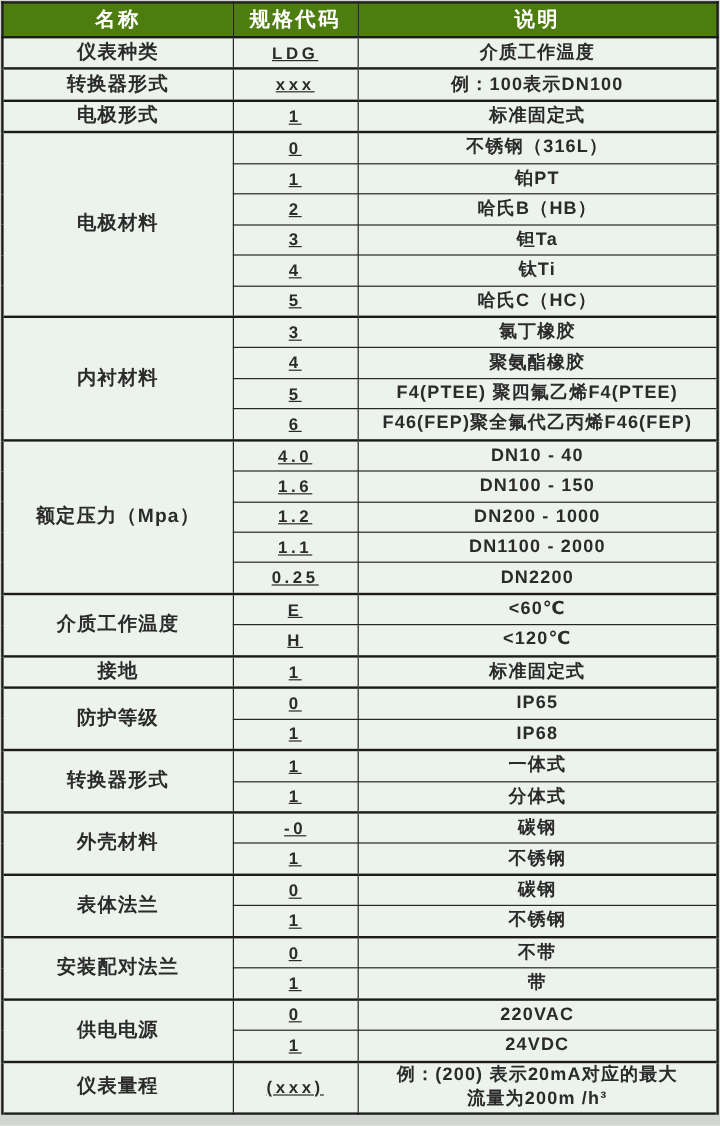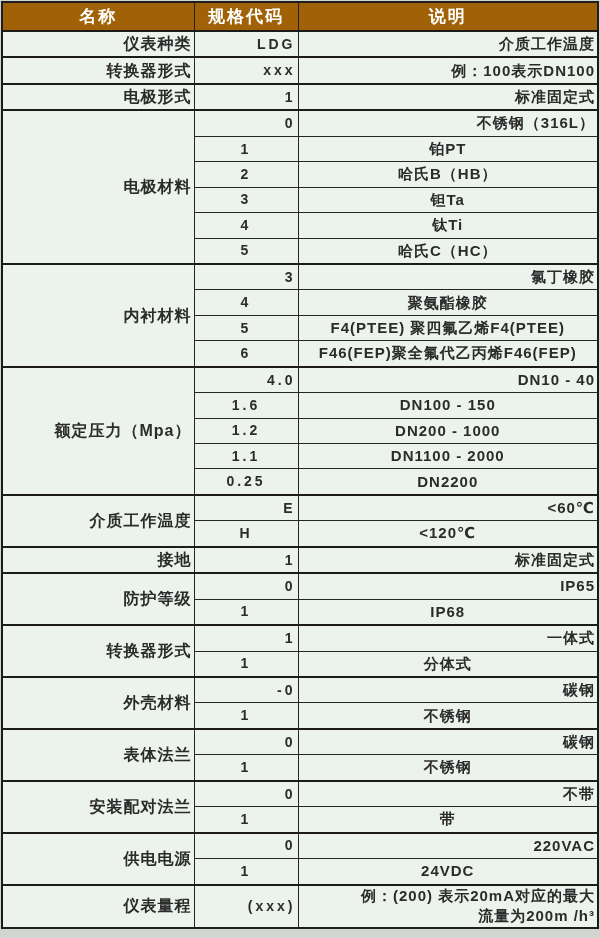--- a/index.html
+++ b/index.html
@@ -24,48 +24,49 @@
     height: 928px;
     border-collapse: collapse;
     table-layout: fixed;
     background: #ecf2ec;
     border: 2px solid #1f1f1f;
   }
   col.c1 { width: 192px; }
   col.c2 { width: 104px; }
   col.c3 { width: 300px; }
   th {
-    background: #a16207;
+    background: #4d7c0f;
     color: #ffffff;
     font-size: 17px;
     font-weight: bold;
     height: 27px;
     border: 1px solid #1f1f1f;
     letter-spacing: 2px;
     padding: 0;
   }
   td {
     border: 1px solid #262626;
     text-align: center;
     vertical-align: middle;
     color: #2b2b2b;
     font-weight: bold;
     padding: 0 2px;
     height: 24px;
     line-height: 1.35;
   }
-  tr.group-start td { border-top: 2px solid #1b1b1b; text-align: right; }
+  tr.group-start td { border-top: 2px solid #1b1b1b; }
   td.name-cell {
     font-size: 16px;
     letter-spacing: 1px;
     border-left: 2px solid #1b1b1b;
   }
   td.code-cell {
     font-size: 14px;
     letter-spacing: 3px;
+    text-decoration: underline;
   }
   td.desc-cell {
     font-size: 15px;
     letter-spacing: 1px;
     white-space: pre-line;
     border-right: 2px solid #1b1b1b;
   }
 </style>
 </head>
 <body>

